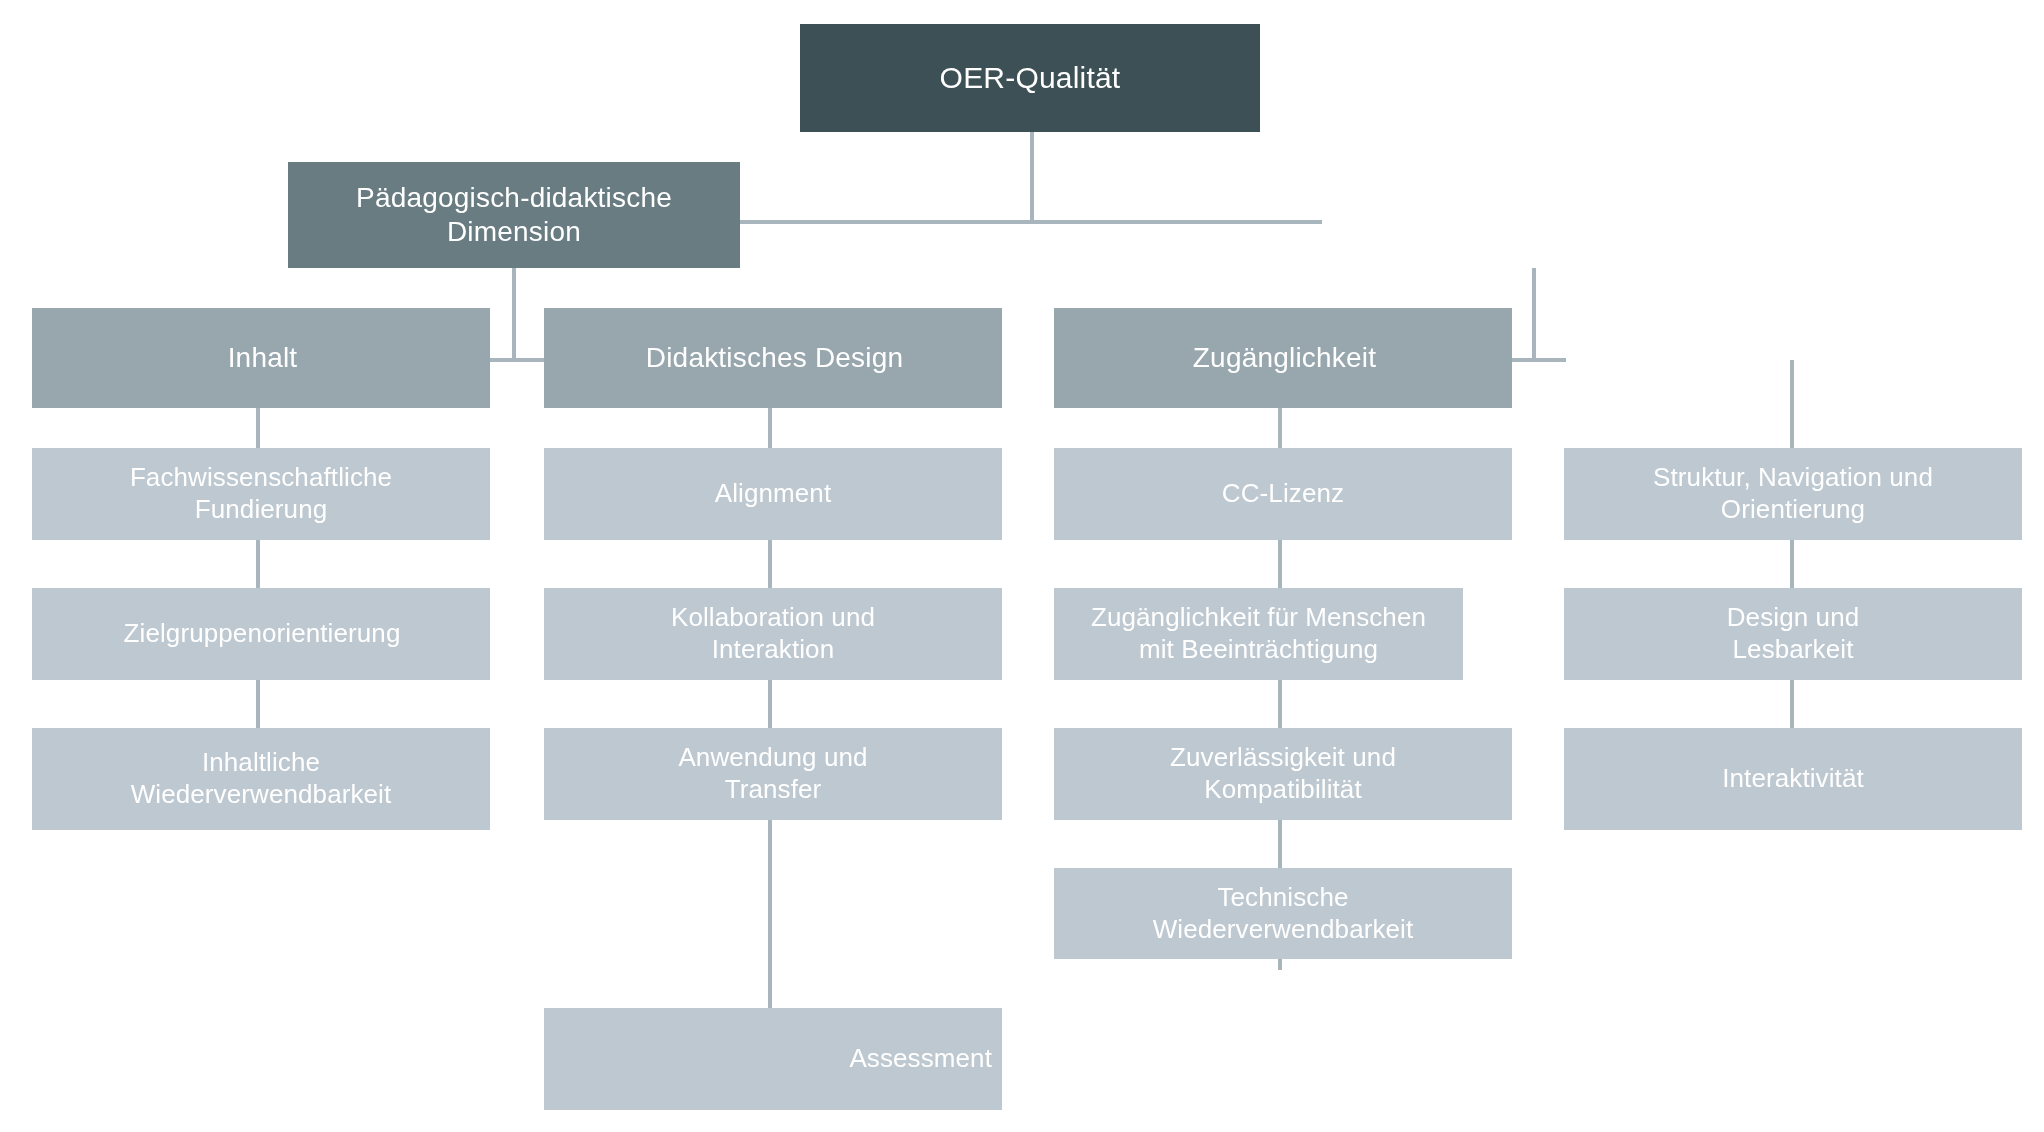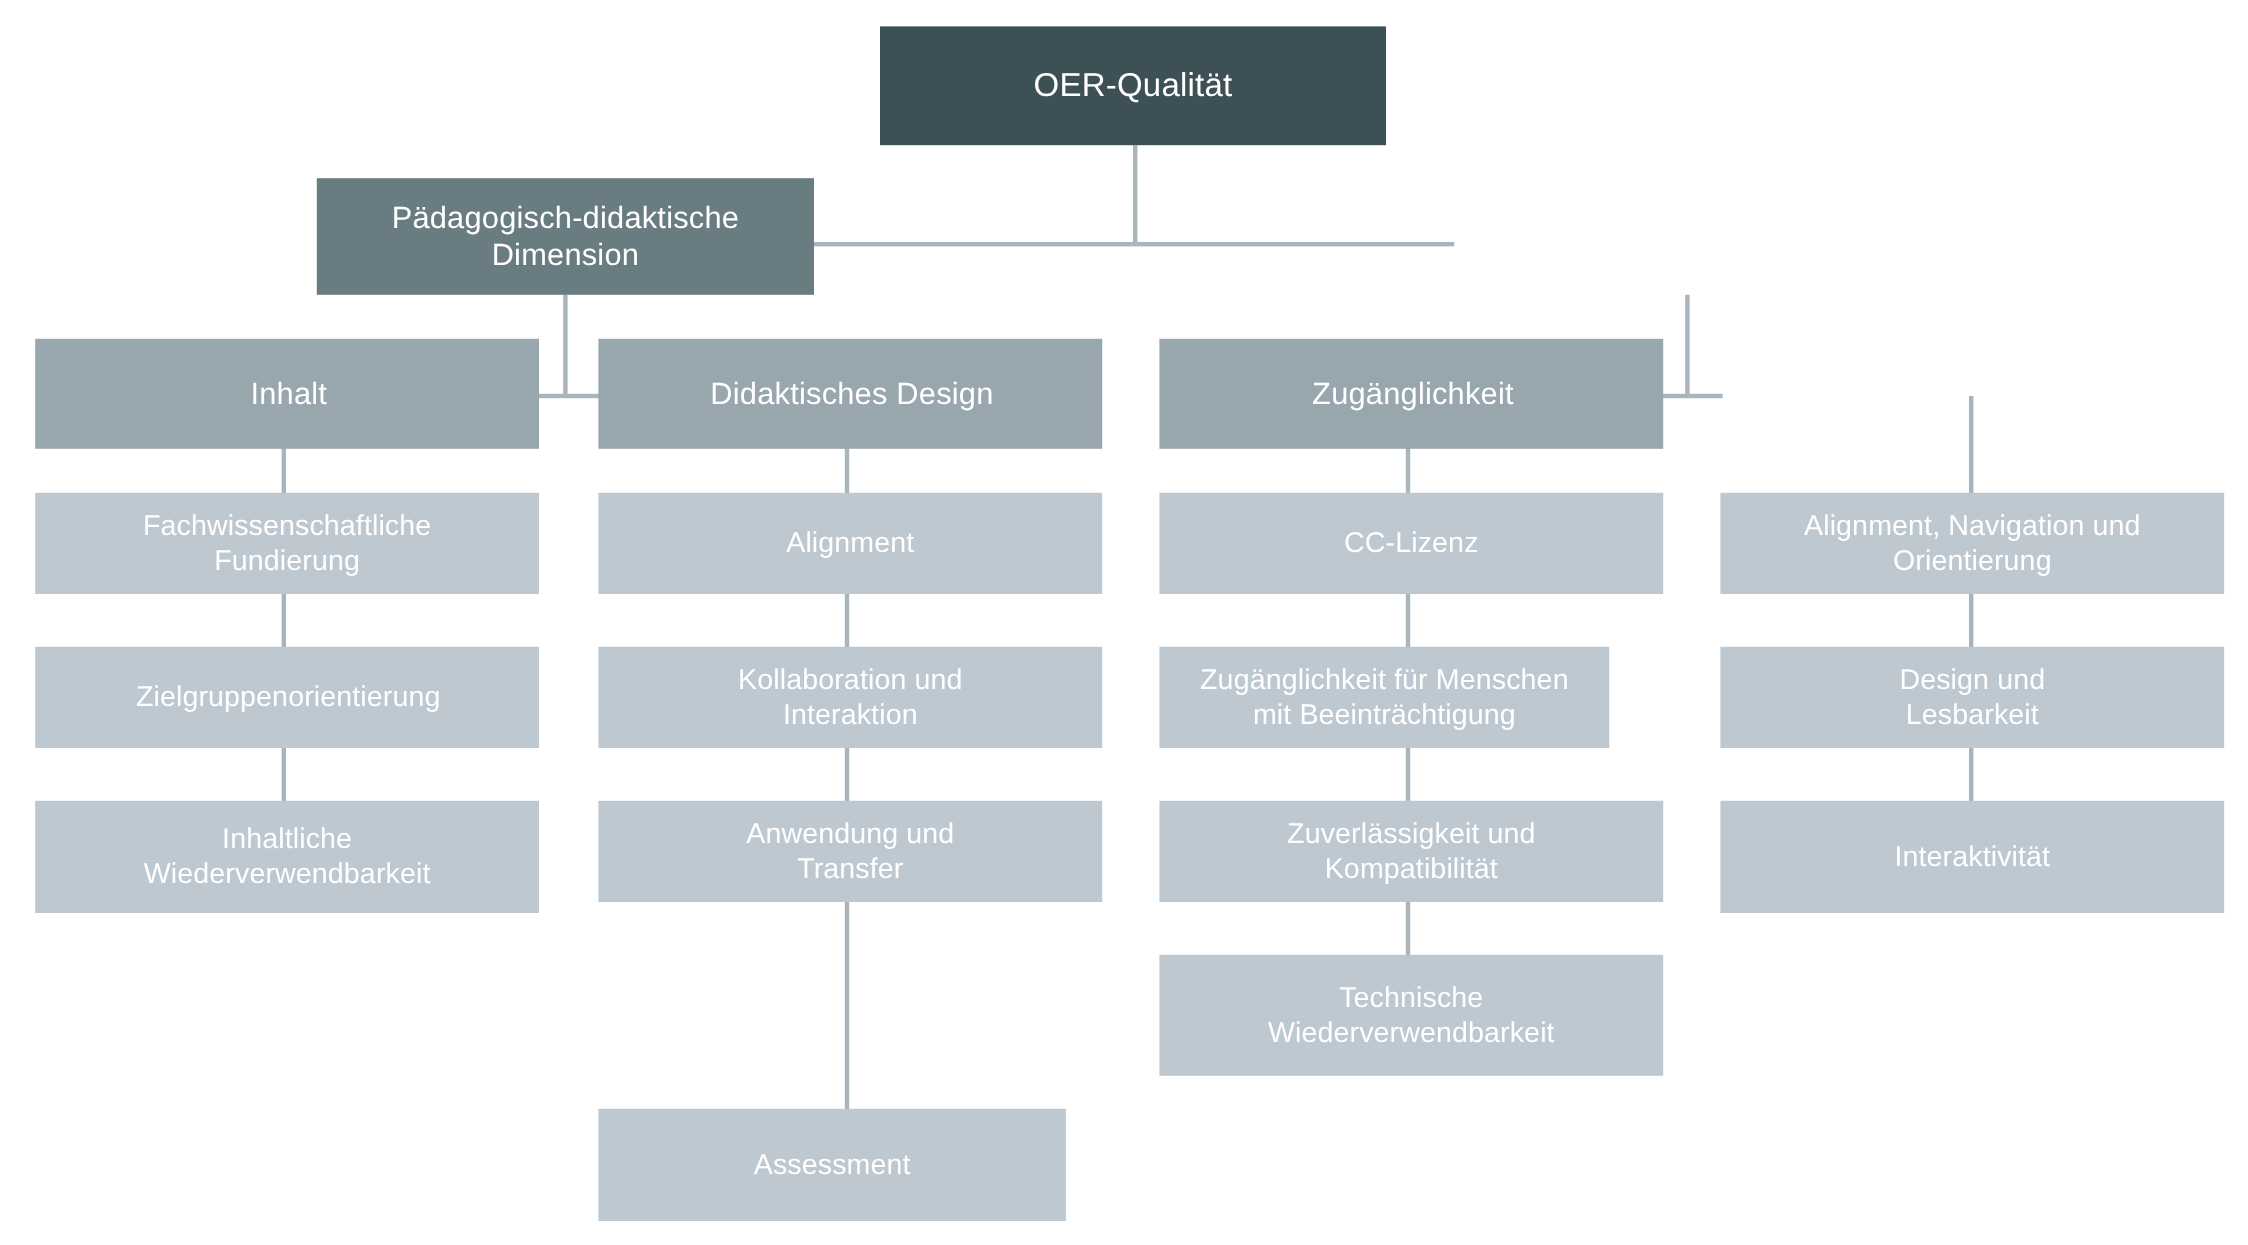--- a/index.html
+++ b/index.html
@@ -121,42 +121,42 @@
     <span class="label">Alignment</span>
   </div>
   <div class="node lvl-leaf" style="left:544px; top:588px; width:458px; height:92px;">
     <span class="label">Kollaboration und
 Interaktion</span>
   </div>
   <div class="node lvl-leaf" style="left:544px; top:728px; width:458px; height:92px;">
     <span class="label">Anwendung und
 Transfer</span>
   </div>
-  <div class="node lvl-leaf" style="left:544px; top:1008px; width:425px; height:102px;">
+  <div class="node lvl-leaf" style="left:544px; top:1008px; width:458px; height:102px;text-align:right;">
     <span class="label">Assessment</span>
   </div>
 
   <div class="node lvl-leaf" style="left:1054px; top:448px; width:458px; height:92px;">
     <span class="label">CC-Lizenz</span>
   </div>
   <div class="node lvl-leaf" style="left:1054px; top:588px; width:409px; height:92px;">
     <span class="label">Zugänglichkeit für Menschen
 mit Beeinträchtigung</span>
   </div>
   <div class="node lvl-leaf" style="left:1054px; top:728px; width:458px; height:92px;">
     <span class="label">Zuverlässigkeit und
 Kompatibilität</span>
   </div>
-  <div class="node lvl-leaf" style="left:1054px; top:868px; width:458px; height:110px;">
+  <div class="node lvl-leaf" style="left:1054px; top:868px; width:458px; height:91px;">
     <span class="label">Technische
 Wiederverwendbarkeit</span>
   </div>
 
   <div class="node lvl-leaf" style="left:1564px; top:448px; width:458px; height:92px;">
-    <span class="label">Alignment, Navigation und
+    <span class="label">Struktur, Navigation und
 Orientierung</span>
   </div>
   <div class="node lvl-leaf" style="left:1564px; top:588px; width:458px; height:92px;">
     <span class="label">Design und
 Lesbarkeit</span>
   </div>
   <div class="node lvl-leaf" style="left:1564px; top:728px; width:458px; height:102px;">
     <span class="label">Interaktivität</span>
   </div>
 

